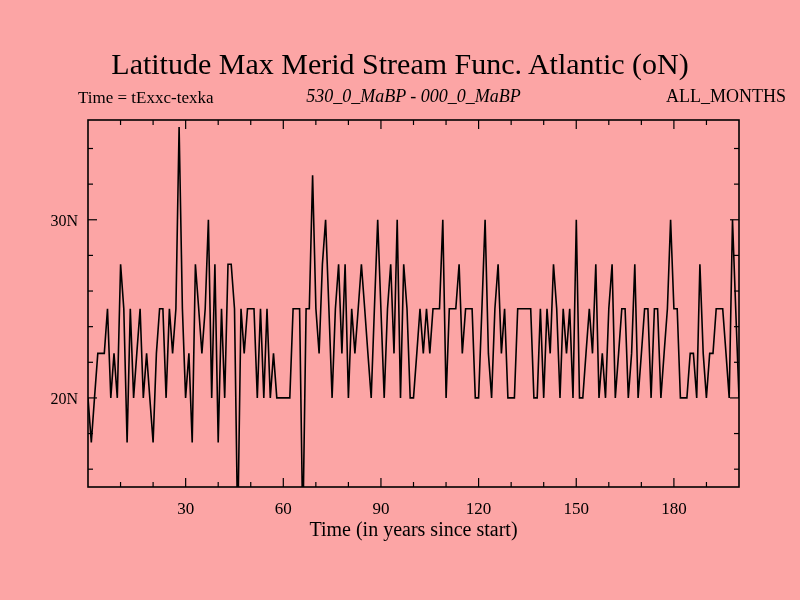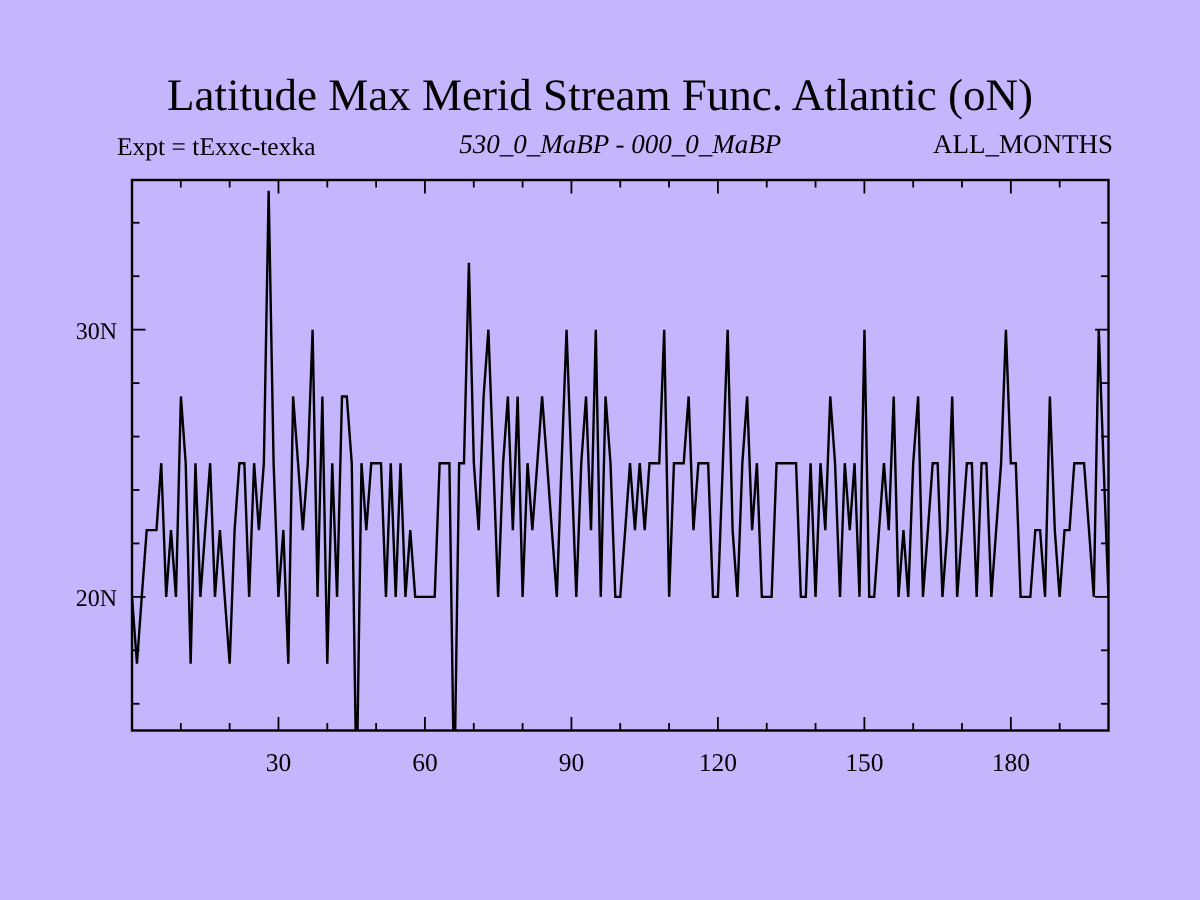--- a/index.html
+++ b/index.html
@@ -1,33 +1,33 @@
 <!DOCTYPE html>
 <html><head>
 <meta charset="utf-8">
 <style>
   html,body{margin:0;padding:0;background:#ffffff;}
-  .page{position:relative;width:800px;height:600px;background:#c4b5fd;overflow:hidden;
+  .page{position:relative;width:800px;height:600px;background:#fca5a5;overflow:hidden;
         font-family:"Liberation Serif","DejaVu Serif",serif;color:#000;}
   .title{position:absolute;top:47px;left:0;width:800px;text-align:center;
          font-size:30px;letter-spacing:0px;white-space:nowrap;}
   .hdr-left{position:absolute;top:88px;left:78px;font-size:17px;}
   .hdr-center{position:absolute;top:86px;left:88px;width:651px;text-align:center;font-size:18px;font-style:italic;}
-  .hdr-right{position:absolute;top:86px;left:488px;width:254px;text-align:right;font-size:18px;}
+  .hdr-right{position:absolute;top:86px;left:488px;width:254px;text-align:right;font-size:18px;padding-left:44px;}
   .xlabel{position:absolute;top:518px;left:88px;width:651px;text-align:center;font-size:20px;}
   svg.plot{position:absolute;top:0;left:0;}
   .ylab{font-size:16px;}
   .xtlab{font-size:17px;}
 </style>
 </head>
 <body>
 
 <div class="page">
   <div class="title">Latitude Max Merid Stream Func. Atlantic (oN)</div>
-  <div class="hdr-left">Expt = tExxc-texka</div>
+  <div class="hdr-left">Time = tExxc-texka</div>
   <div class="hdr-center">530_0_MaBP - 000_0_MaBP</div>
   <div class="hdr-right">ALL_MONTHS</div>
   <svg class="plot" width="800" height="600" viewBox="0 0 800 600" id="plotsvg">
       <defs>
         <clipPath id="frameclip">
           <rect x="88" y="120" width="651" height="367"></rect>
         </clipPath>
       </defs>
       <rect x="88" y="120" width="651" height="367" fill="none" stroke="#000000" stroke-width="1.6"></rect>
       <line x1="120.55000000000001" y1="487" x2="120.55000000000001" y2="482" stroke="#000" stroke-width="1.2"></line>
@@ -91,13 +91,14 @@
       <line x1="88" y1="219.76699029126218" x2="97" y2="219.76699029126218" stroke="#000" stroke-width="1.2"></line>
       <line x1="739" y1="219.76699029126218" x2="730" y2="219.76699029126218" stroke="#000" stroke-width="1.2"></line>
       <line x1="88" y1="184.13592233009712" x2="93" y2="184.13592233009712" stroke="#000" stroke-width="1.2"></line>
       <line x1="739" y1="184.13592233009712" x2="734" y2="184.13592233009712" stroke="#000" stroke-width="1.2"></line>
       <line x1="88" y1="148.50485436893206" x2="93" y2="148.50485436893206" stroke="#000" stroke-width="1.2"></line>
       <line x1="739" y1="148.50485436893206" x2="734" y2="148.50485436893206" stroke="#000" stroke-width="1.2"></line>
       <text x="78" y="403.9223300970874" text-anchor="end" fill="#000" class="ylab">20N</text>
       <text x="78" y="225.76699029126218" text-anchor="end" fill="#000" class="ylab">30N</text>
       <polyline points="88.0,397.9 91.3,442.5 94.5,397.9 97.8,353.4 101.0,353.4 104.3,353.4 107.5,308.8 110.8,397.9 114.0,353.4 117.3,397.9 120.6,264.3 123.8,308.8 127.1,442.5 130.3,308.8 133.6,397.9 136.8,353.4 140.1,308.8 143.3,397.9 146.6,353.4 149.8,397.9 153.1,442.5 156.4,353.4 159.6,308.8 162.9,308.8 166.1,397.9 169.4,308.8 172.6,353.4 175.9,308.8 179.1,127.1 182.4,308.8 185.6,397.9 188.9,353.4 192.2,442.5 195.4,264.3 198.7,308.8 201.9,353.4 205.2,308.8 208.4,219.8 211.7,397.9 214.9,264.3 218.2,442.5 221.5,308.8 224.7,397.9 228.0,264.3 231.2,264.3 234.5,308.8 237.7,531.5 241.0,308.8 244.2,353.4 247.5,308.8 250.8,308.8 254.0,308.8 257.3,397.9 260.5,308.8 263.8,397.9 267.0,308.8 270.3,397.9 273.5,353.4 276.8,397.9 280.0,397.9 283.3,397.9 286.6,397.9 289.8,397.9 293.1,308.8 296.3,308.8 299.6,308.8 302.8,531.5 306.1,308.8 309.3,308.8 312.6,175.2 315.9,308.8 319.1,353.4 322.4,264.3 325.6,219.8 328.9,308.8 332.1,397.9 335.4,308.8 338.6,264.3 341.9,353.4 345.1,264.3 348.4,397.9 351.7,308.8 354.9,353.4 358.2,308.8 361.4,264.3 364.7,308.8 367.9,353.4 371.2,397.9 374.4,308.8 377.7,219.8 380.9,308.8 384.2,397.9 387.5,308.8 390.7,264.3 394.0,353.4 397.2,219.8 400.5,397.9 403.7,264.3 407.0,308.8 410.2,397.9 413.5,397.9 416.8,353.4 420.0,308.8 423.3,353.4 426.5,308.8 429.8,353.4 433.0,308.8 436.3,308.8 439.5,308.8 442.8,219.8 446.1,397.9 449.3,308.8 452.6,308.8 455.8,308.8 459.1,264.3 462.3,353.4 465.6,308.8 468.8,308.8 472.1,308.8 475.3,397.9 478.6,397.9 481.9,308.8 485.1,219.8 488.4,353.4 491.6,397.9 494.9,308.8 498.1,264.3 501.4,353.4 504.6,308.8 507.9,397.9 511.2,397.9 514.4,397.9 517.7,308.8 520.9,308.8 524.2,308.8 527.4,308.8 530.7,308.8 533.9,397.9 537.2,397.9 540.4,308.8 543.7,397.9 547.0,308.8 550.2,353.4 553.5,264.3 556.7,308.8 560.0,397.9 563.2,308.8 566.5,353.4 569.7,308.8 573.0,397.9 576.3,219.8 579.5,397.9 582.8,397.9 586.0,353.4 589.3,308.8 592.5,353.4 595.8,264.3 599.0,397.9 602.3,353.4 605.5,397.9 608.8,308.8 612.1,264.3 615.3,397.9 618.6,353.4 621.8,308.8 625.1,308.8 628.3,397.9 631.6,353.4 634.8,264.3 638.1,397.9 641.4,353.4 644.6,308.8 647.9,308.8 651.1,397.9 654.4,308.8 657.6,308.8 660.9,397.9 664.1,353.4 667.4,308.8 670.6,219.8 673.9,308.8 677.2,308.8 680.4,397.9 683.7,397.9 686.9,397.9 690.2,353.4 693.4,353.4 696.7,397.9 699.9,264.3 703.2,353.4 706.4,397.9 709.7,353.4 713.0,353.4 716.2,308.8 719.5,308.8 722.7,308.8 726.0,353.4 729.2,397.9 732.5,219.8 735.7,308.8 739.0,397.9" fill="none" stroke="#000000" stroke-width="1.6" stroke-linejoin="miter" clip-path="url(#frameclip)"></polyline>
     </svg>
+  <div class="xlabel">Time (in years since start)</div>
 </div>
 
 </body></html>

